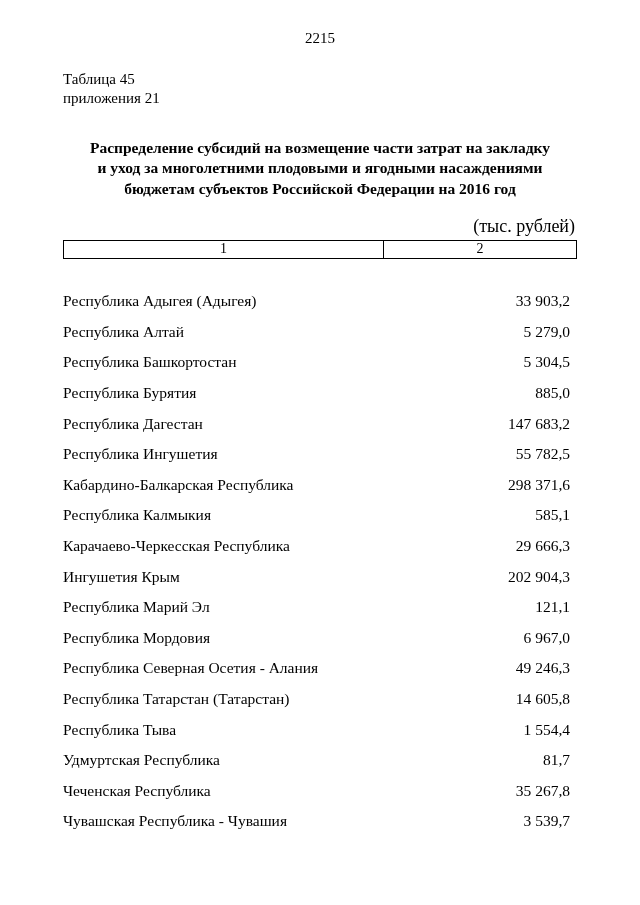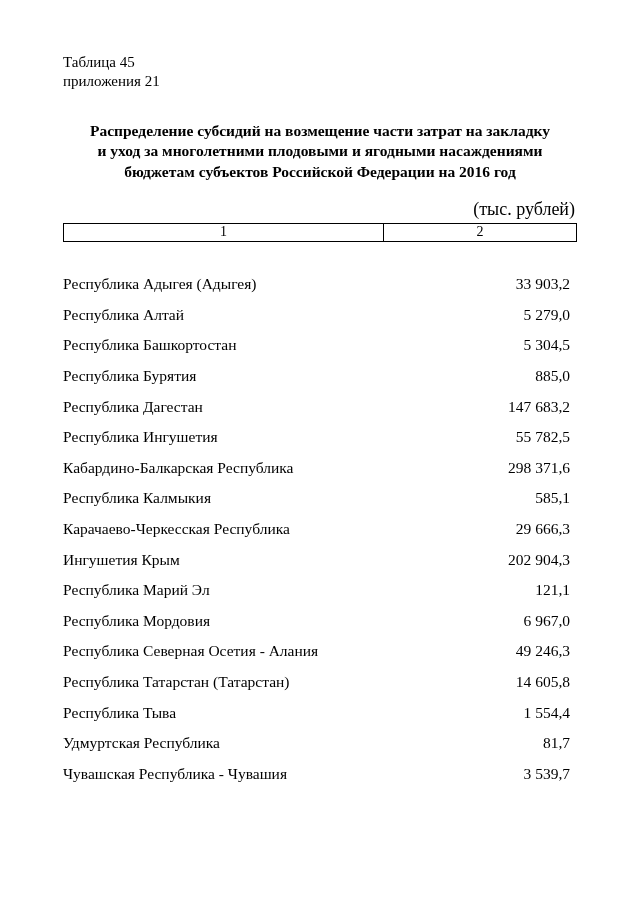--- a/index.html
+++ b/index.html
@@ -96,20 +96,21 @@
   .cell-value {
     text-align: right;
     white-space: nowrap;
   }
 </style>
 </head>
 <body>
 
 <div class="page">
 
+  <div class="page-number">2215</div>
 
   <div class="ref-block">
     <div>Таблица 45</div>
     <div>приложения 21</div>
   </div>
 
   <div class="title">Распределение субсидий на возмещение части затрат на закладку
 и уход за многолетними плодовыми и ягодными насаждениями
 бюджетам субъектов Российской Федерации на 2016 год</div>
 
@@ -196,20 +197,24 @@
   <div class="row">
     <span class="cell-name">Республика Тыва</span>
     <span class="cell-value">1 554,4</span>
   </div>
 
   <div class="row">
     <span class="cell-name">Удмуртская Республика</span>
     <span class="cell-value">81,7</span>
   </div>
 
+  <div class="row">
+    <span class="cell-name">Чеченская Республика</span>
+    <span class="cell-value">35 267,8</span>
+  </div>
 
   <div class="row">
     <span class="cell-name">Чувашская Республика - Чувашия</span>
     <span class="cell-value">3 539,7</span>
   </div>
 </div>
 
 </div>
 
 </body></html>

